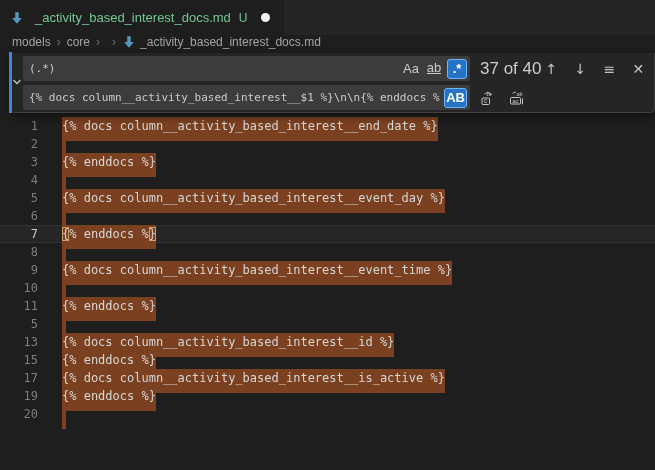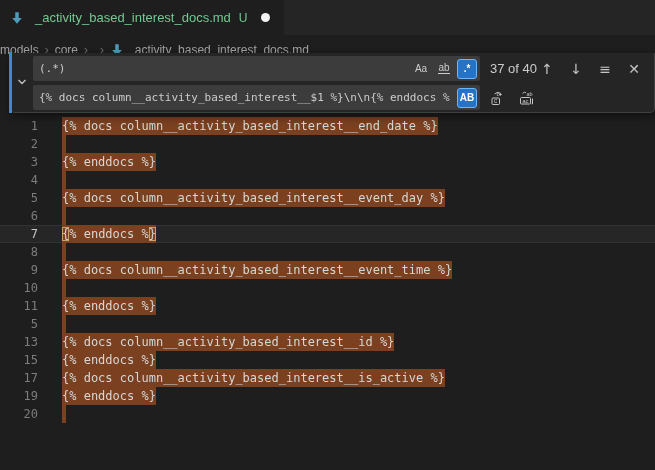--- a/index.html
+++ b/index.html
@@ -9,33 +9,33 @@
     -webkit-font-smoothing:antialiased;
   }
   
   .tabbar{height:35px;background:#252526;display:flex;}
   .tab{display:flex;align-items:center;background:#1e1e1e;width:284px;box-sizing:border-box;
        padding:0 10px;cursor:pointer;}
   .tab-title{color:#73c991;font-size:13px;margin-left:7px;white-space:nowrap;}
   .tab-badge{color:#73c991;font-size:12px;margin-left:8px;}
   .dot{width:9px;height:9px;border-radius:50%;background:#f3f3f3;margin-left:13px;flex:none;}
   
-  .breadcrumbs{height:22px;display:flex;align-items:flex-end;
+  .breadcrumbs{height:22px;display:flex;align-items:flex-start;padding-left:12px;
                color:#a3a3a3;font-size:12px;background:#1e1e1e;}
   .bc-item{white-space:nowrap;cursor:pointer;}
   .bc-sep{color:#6e6e6e;margin:0 6px;font-size:12px;}
   .bc-icon{display:flex;align-items:center;margin-right:4px;}
   
   .editor{position:absolute;top:57px;left:0;right:0;bottom:0;overflow:hidden;
           font-family:"DejaVu Sans Mono","Liberation Mono",monospace;font-size:12px;}
   .lines{padding-top:60px;}
   .line{display:flex;height:18px;line-height:18px;}
   .ln{width:38px;flex:none;text-align:right;color:#7d7d7d;user-select:none;}
   .code{margin-left:24px;white-space:pre;color:#d6d6d6;}
-  .hl{background:#7a4020;display:inline-block;height:18px;}
+  .hl{background:#7a4020;display:inline-block;height:24px;}
   .hl.sliver{width:4px;}
   .line.current{background:#262626;
         box-shadow:inset 0 1px 0 #323232, inset 0 -1px 0 #323232;}
   .line.current .ln{color:#c6c6c6;}
   .bracket{box-shadow:inset 0 0 0 1px #c9a06a;}
   
   .find-widget{position:absolute;top:53px;left:10px;right:0;height:60px;z-index:5;
       background:#252526;border:1px solid #404040;border-top:none;
       border-radius:0 0 5px 5px;box-shadow:0 3px 8px rgba(0,0,0,.5);
       display:flex;box-sizing:border-box;}
@@ -46,24 +46,24 @@
   .w-input{position:relative;width:447px;height:25px;background:#3c3c3c;border-radius:2px;
            flex:none;display:flex;align-items:center;box-sizing:border-box;}
   .w-input input{background:transparent;border:none;outline:none;color:#cccccc;
       font-family:"DejaVu Sans Mono","Liberation Mono",monospace;font-size:11px;
       height:100%;width:100%;padding:0 0 0 6px;box-sizing:border-box;}
   .find-input input{padding-right:74px;}
   .repl-input input{padding-right:30px;}
   .inp-toggles{position:absolute;right:3px;top:50%;transform:translateY(-50%);
       display:flex;gap:3px;align-items:center;}
   .tgl{min-width:20px;height:20px;padding:0 1px;display:flex;align-items:center;justify-content:center;
-      color:#cccccc;font-size:10px;border-radius:3px;box-sizing:border-box;cursor:pointer;}
+      color:#cccccc;font-size:13px;border-radius:3px;box-sizing:border-box;cursor:pointer;}
   .tgl .uline{border-bottom:1px solid #cccccc;padding-bottom:0px;line-height:10px;}
   .tgl.active{background:#2672c4;border:1px solid #6cb6ff;color:#ffffff;font-weight:bold;}
-  .count{color:#cccccc;font-size:13px;margin-left:10px;white-space:nowrap;}
+  .count{color:#cccccc;font-size:17px;margin-left:10px;white-space:nowrap;}
   .nav{margin-left:auto;display:flex;gap:9px;align-items:center;margin-right:2px;}
   .icon-btn{width:20px;height:20px;display:flex;align-items:center;justify-content:center;
       color:#c5c5c5;border-radius:4px;cursor:pointer;font-family:"DejaVu Sans",sans-serif;font-size:14px;}
   .rep-actions{display:flex;gap:9px;margin-left:8px;align-items:center;}
   .rep-actions svg{display:block;color:#c5c5c5;}
 </style>
 </head>
 <body>
 
 <div class="tabbar">

